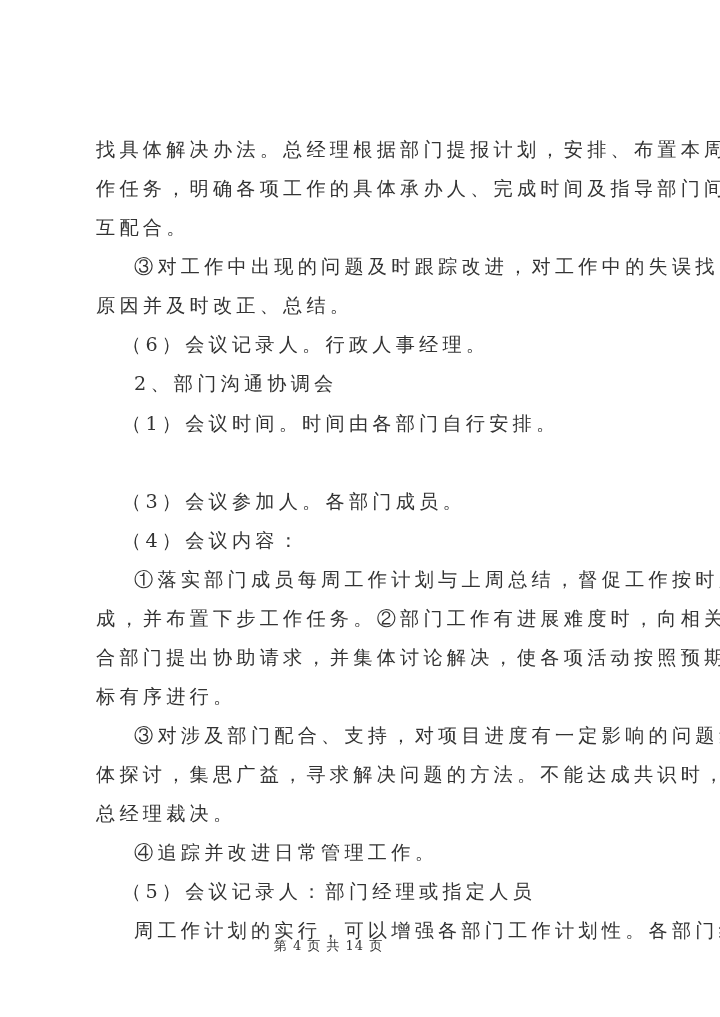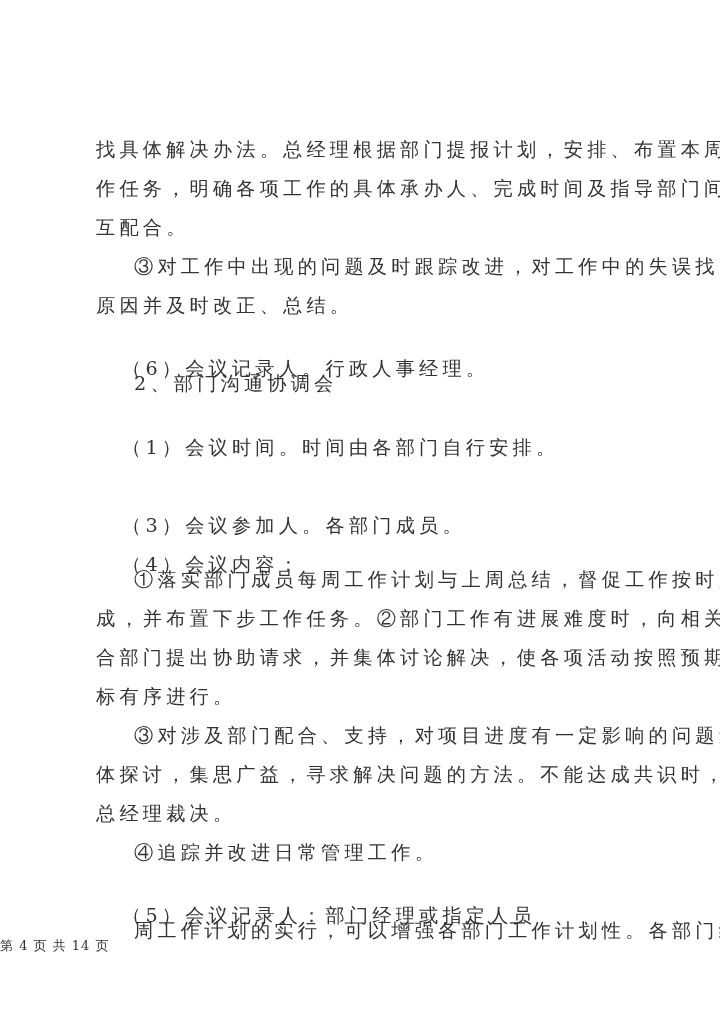--- a/index.html
+++ b/index.html
@@ -25,26 +25,26 @@
       position: absolute;
       left: 96px;
       width: 560px;
       font-size: 19.2px;
       letter-spacing: 4.2px;
       line-height: 24px;
       white-space: nowrap;
       color: #333;
     }
     .indent { left: 134px; }
-    .indent-paren { left: 122px; margin-top: 24px; }
+    .indent-paren { left: 122px; }
     .footer {
       position: absolute;
       top: 937px;
       left: 0; width: 657px;
-      text-align: left;
+      text-align: center;
       font-size: 13px;
       color: #333;
       letter-spacing: 1px;
     }
   </style>
 </head>
 <body>
 
 <div class="page">
   <div class="line" style="top:138px">找具体解决办法。总经理根据部门提报计划，安排、布置本周工</div>

